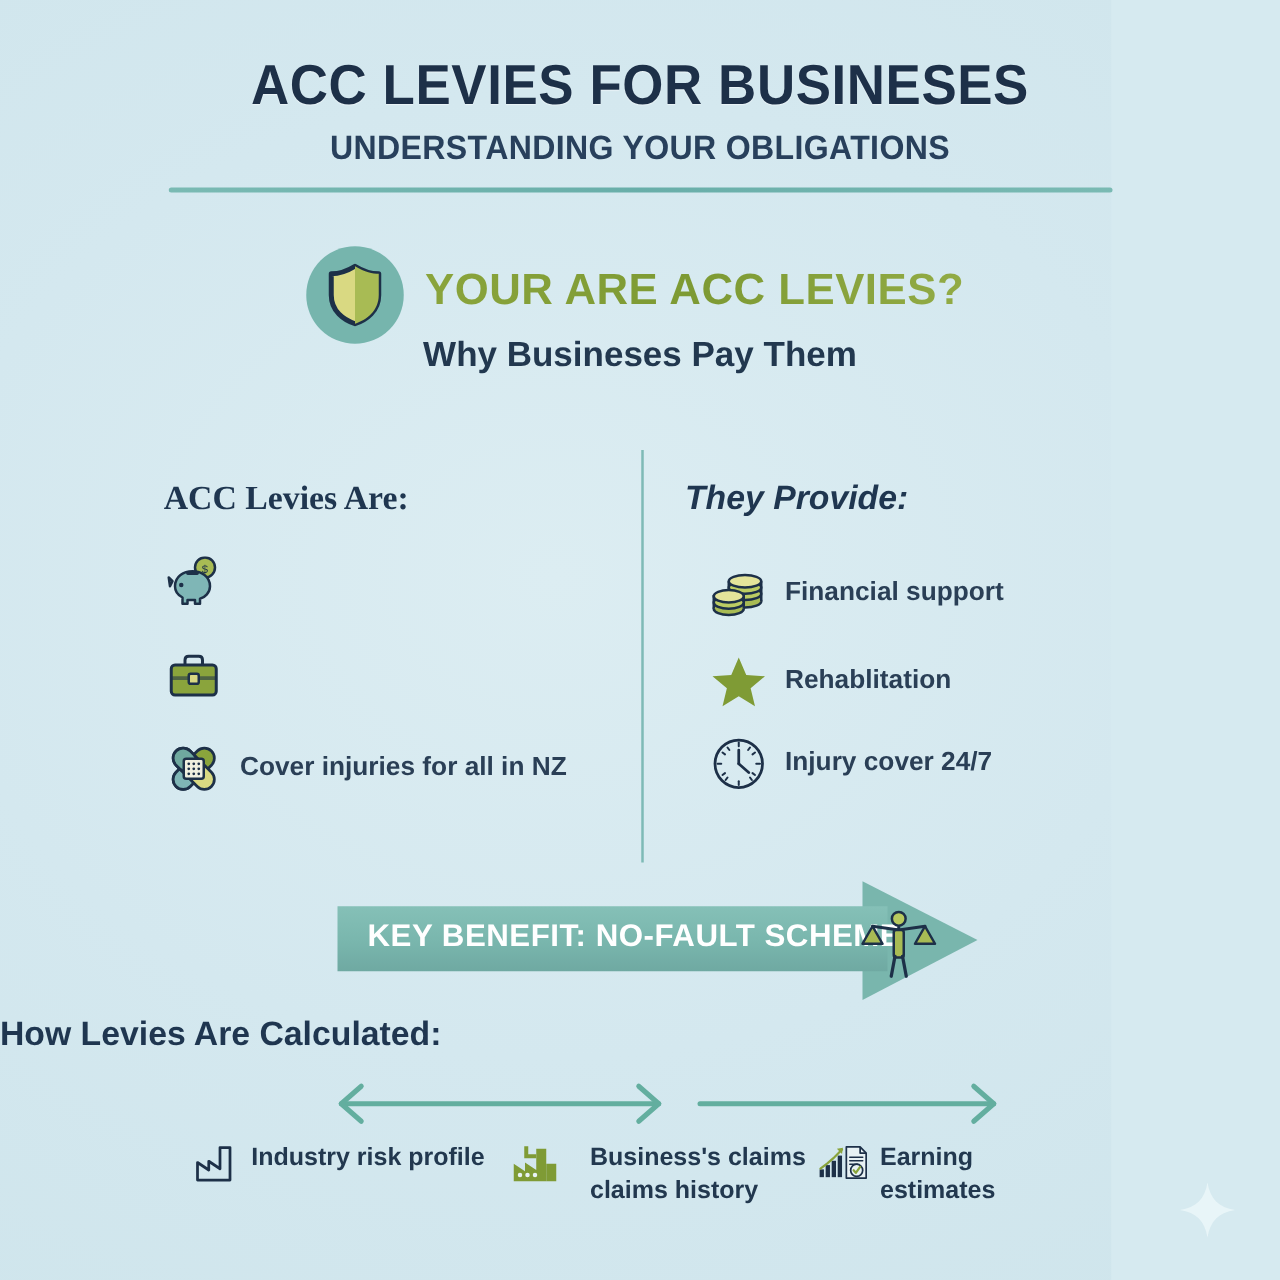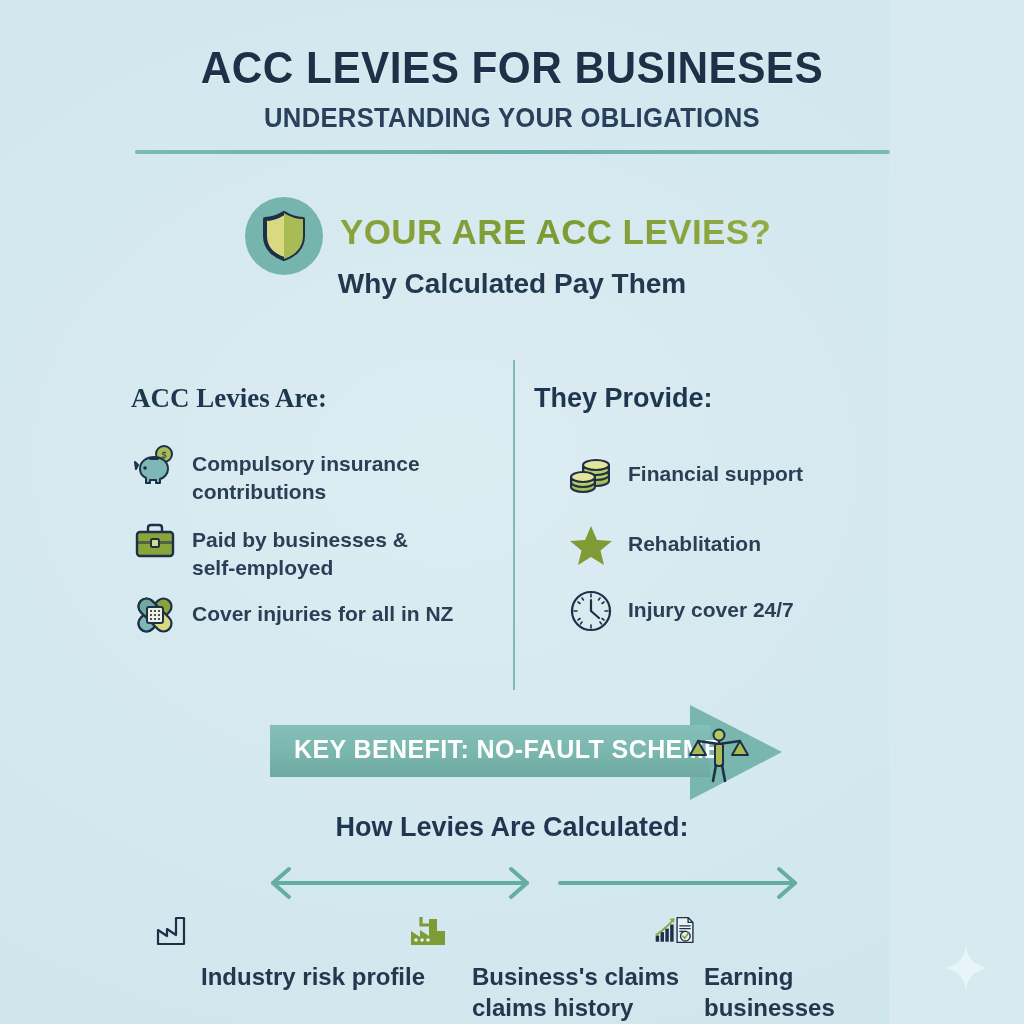--- a/index.html
+++ b/index.html
@@ -112,21 +112,21 @@
     opacity: 0.85;
   }
   .col-head {
     position: absolute;
     font-size: 27px;
     font-weight: bold;
     color: #1f3650;
     font-family: "Liberation Sans Narrow", "Liberation Sans", sans-serif;
   }
   .col-head.left  { top: 383px; left: 131px; font-family: Liberation Serif, serif; }
-  .col-head.right { top: 383px; left: 534px; }
+  .col-head.right { top: 383px; left: 548px; font-style: italic; }
 
   .bullet {
     position: absolute;
     display: flex;
     align-items: flex-start;
     gap: 14px;
   }
   .bullet .bicon {
     width: 46px;
     height: 46px;
@@ -196,21 +196,21 @@
     width: 62px;
     height: 56px;
   }
 
   
   .calc-head {
     position: absolute;
     top: 812px;
     left: 0;
     width: 1024px;
-    text-align: center;
+    text-align: left;
     font-size: 27px;
     font-weight: bold;
     color: #1f3650;
     font-family: "Liberation Sans Narrow", "Liberation Sans", sans-serif;
   }
   .calc-arrows {
     position: absolute;
     top: 862px;
     left: 255px;
     width: 560px;
@@ -224,28 +224,27 @@
   }
   .calc-item .cicon {
     width: 40px;
     height: 44px;
     flex: 0 0 40px;
     display: flex;
     align-items: center;
     justify-content: center;
   }
   .calc-item .ctext {
-    font-size: 24px;
+    font-size: 20px;
     line-height: 1.28;
     font-weight: bold;
     color: #22384f;
     font-family: "Liberation Sans Narrow", "Liberation Sans", sans-serif;
     padding-top: 6px;
     white-space: pre-line;
-    margin-top: 48px;
   }
   .calc-item.c1 { top: 908px; left: 152px; }
   .calc-item.c2 { top: 908px; left: 408px; gap: 24px; }
   .calc-item.c3 { top: 908px; left: 655px; }
 
   .sparkle {
     position: absolute;
     top: 945px;
     left: 943px;
     width: 46px;
@@ -262,53 +261,49 @@
   <div class="subtitle">UNDERSTANDING YOUR OBLIGATIONS</div>
   <div class="header-rule"></div>
 
   <div class="shield-badge">
     <svg width="46" height="52" viewBox="0 0 46 52">
       <path d="M23 3 C15 8 9 9 4 9 L4 26 C4 39 14 46 23 49 C32 46 42 39 42 26 L42 9 C37 9 31 8 23 3 Z" fill="#d9d982" stroke="#1d3048" stroke-width="4" stroke-linejoin="round"></path>
       <path d="M23 3 C31 8 37 9 42 9 L42 26 C42 39 32 46 23 49 Z" fill="#a8bb54"></path>
     </svg>
   </div>
   <div class="sec-title">YOUR ARE ACC LEVIES?</div>
-  <div class="sec-sub">Why Calculated Pay Them</div>
+  <div class="sec-sub">Why Busineses Pay Them</div>
 
   <div class="col-divider"></div>
 
   <div class="col-left">
     <div class="col-head left">ACC Levies Are:</div>
 
     <div class="bullet b1">
       <span class="bicon">
         <svg width="44" height="40" viewBox="0 0 44 40">
           <circle cx="31" cy="9" r="8" fill="#a8bb54" stroke="#1d3048" stroke-width="2"></circle>
           <text x="31" y="13" font-size="9" font-family="Liberation Sans, sans-serif" fill="#1d3048" text-anchor="middle">$</text>
           <path d="M7 24 C7 16 14 12 21 12 C28 12 35 16 35 24 C35 29 31 33 27 34 L27 38 L23 38 L23 35 L17 35 L17 38 L13 38 L13 33 C9 31 7 28 7 24 Z" fill="#7fb6b6" stroke="#1d3048" stroke-width="2" stroke-linejoin="round"></path>
           <path d="M5 20 L2 17 L3 24 Z" fill="#7fb6b6" stroke="#1d3048" stroke-width="2" stroke-linejoin="round"></path>
           <circle cx="12" cy="23" r="1.8" fill="#1d3048"></circle>
           <rect x="16" y="12" width="10" height="3" rx="1.5" fill="#1d3048"></rect>
         </svg>
       </span>
-      <span class="btext">Compulsory insurance
-contributions</span>
     </div>
 
     <div class="bullet b2">
       <span class="bicon">
         <svg width="44" height="38" viewBox="0 0 44 38">
           <path d="M15 10 L15 6 C15 4 16 3 18 3 L26 3 C28 3 29 4 29 6 L29 10" fill="none" stroke="#1d3048" stroke-width="2.4"></path>
           <rect x="4" y="10" width="36" height="24" rx="3" fill="#8aa43c" stroke="#1d3048" stroke-width="2.4"></rect>
           <rect x="4" y="19" width="36" height="3" fill="#1d3048" opacity="0.55"></rect>
           <rect x="18" y="17" width="8" height="8" rx="1.5" fill="#d9d982" stroke="#1d3048" stroke-width="2"></rect>
         </svg>
       </span>
-      <span class="btext">Paid by businesses &amp;
-self-employed</span>
     </div>
 
     <div class="bullet b3">
       <span class="bicon">
         <svg width="44" height="44" viewBox="0 0 44 44">
           <g transform="rotate(-45 22 22)">
             <rect x="2" y="14" width="40" height="16" rx="8" fill="#8aa43c" stroke="#1d3048" stroke-width="2.2"></rect>
             <rect x="2" y="14" width="20" height="16" rx="8" fill="#7fb6b6" stroke="#1d3048" stroke-width="2.2"></rect>
           </g>
           <g transform="rotate(45 22 22)">
@@ -466,21 +461,21 @@
         <g stroke="#1d3048" stroke-width="1.8" stroke-linecap="round">
           <line x1="36" y1="14" x2="51" y2="14"></line>
           <line x1="36" y1="18" x2="51" y2="18"></line>
           <line x1="36" y1="22" x2="45" y2="22"></line>
         </g>
         <circle cx="44" cy="29" r="7" fill="none" stroke="#1d3048" stroke-width="2"></circle>
         <polyline points="40.5,29 43,32 48,25" fill="none" stroke="#8aa43c" stroke-width="2.6" stroke-linecap="round" stroke-linejoin="round"></polyline>
       </svg>
     </span>
     <span class="ctext">Earning
-businesses</span>
+estimates</span>
   </div>
 
   <span class="sparkle">
     <svg width="46" height="46" viewBox="0 0 46 46">
       <path d="M23 1 C25 14 32 21 45 23 C32 25 25 32 23 45 C21 32 14 25 1 23 C14 21 21 14 23 1 Z" fill="#f2fbfc" opacity="0.9"></path>
     </svg>
   </span>
 
 </div>
 

